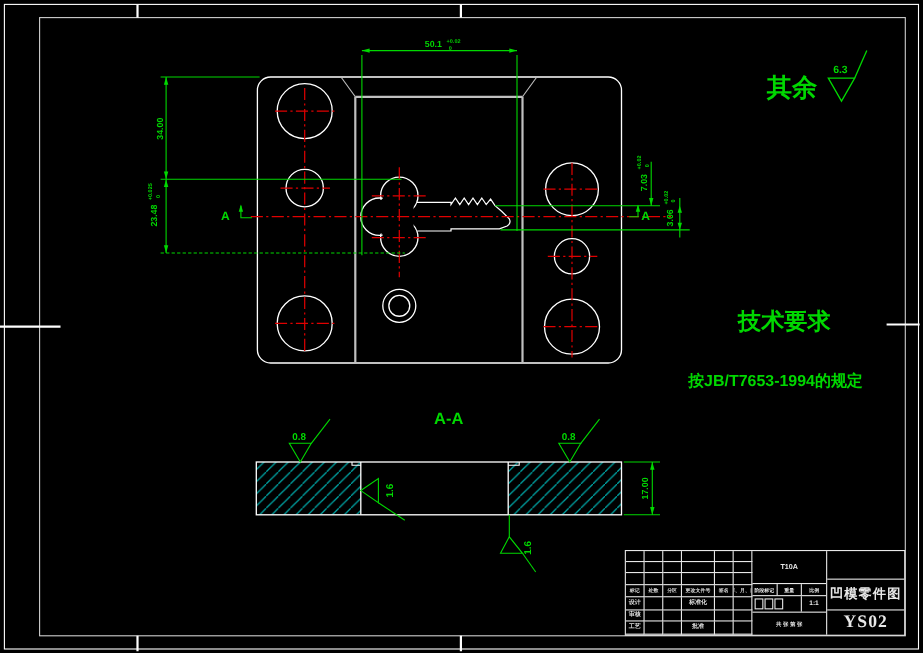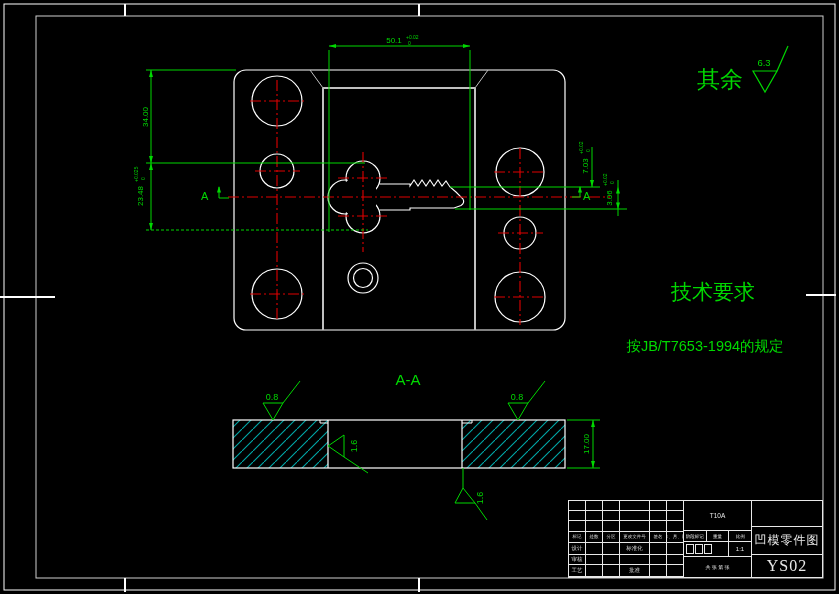--- a/index.html
+++ b/index.html
@@ -1,17 +1,17 @@
 <!DOCTYPE html>
 <html><head>
 <meta charset="utf-8">
 <style>
   html,body{margin:0;padding:0;background:#000;}
   .page{position:relative;width:839px;height:594px;background:#000;overflow:hidden;
-        font-family:"Liberation Sans", sans-serif;}
+        font-family:"Liberation Sans", sans-serif;font-weight:bold;}
   svg{position:absolute;left:0;top:0;}
   svg text{font-family:"Liberation Sans", sans-serif;}
   .gtxt{fill:#00d800;}
   .dimtxt{fill:#00d800;font-size:8px;}
   .toltxt{fill:#00d800;font-size:5px;}
   .rough{fill:#00d800;font-size:9px;}
   
   .titleblock{position:absolute;left:568px;top:500px;width:255px;height:78px;
               border:1px solid #e8e8e8;box-sizing:border-box;display:flex;color:#e8e8e8;}
   .tb-left{width:115px;height:100%;display:grid;

